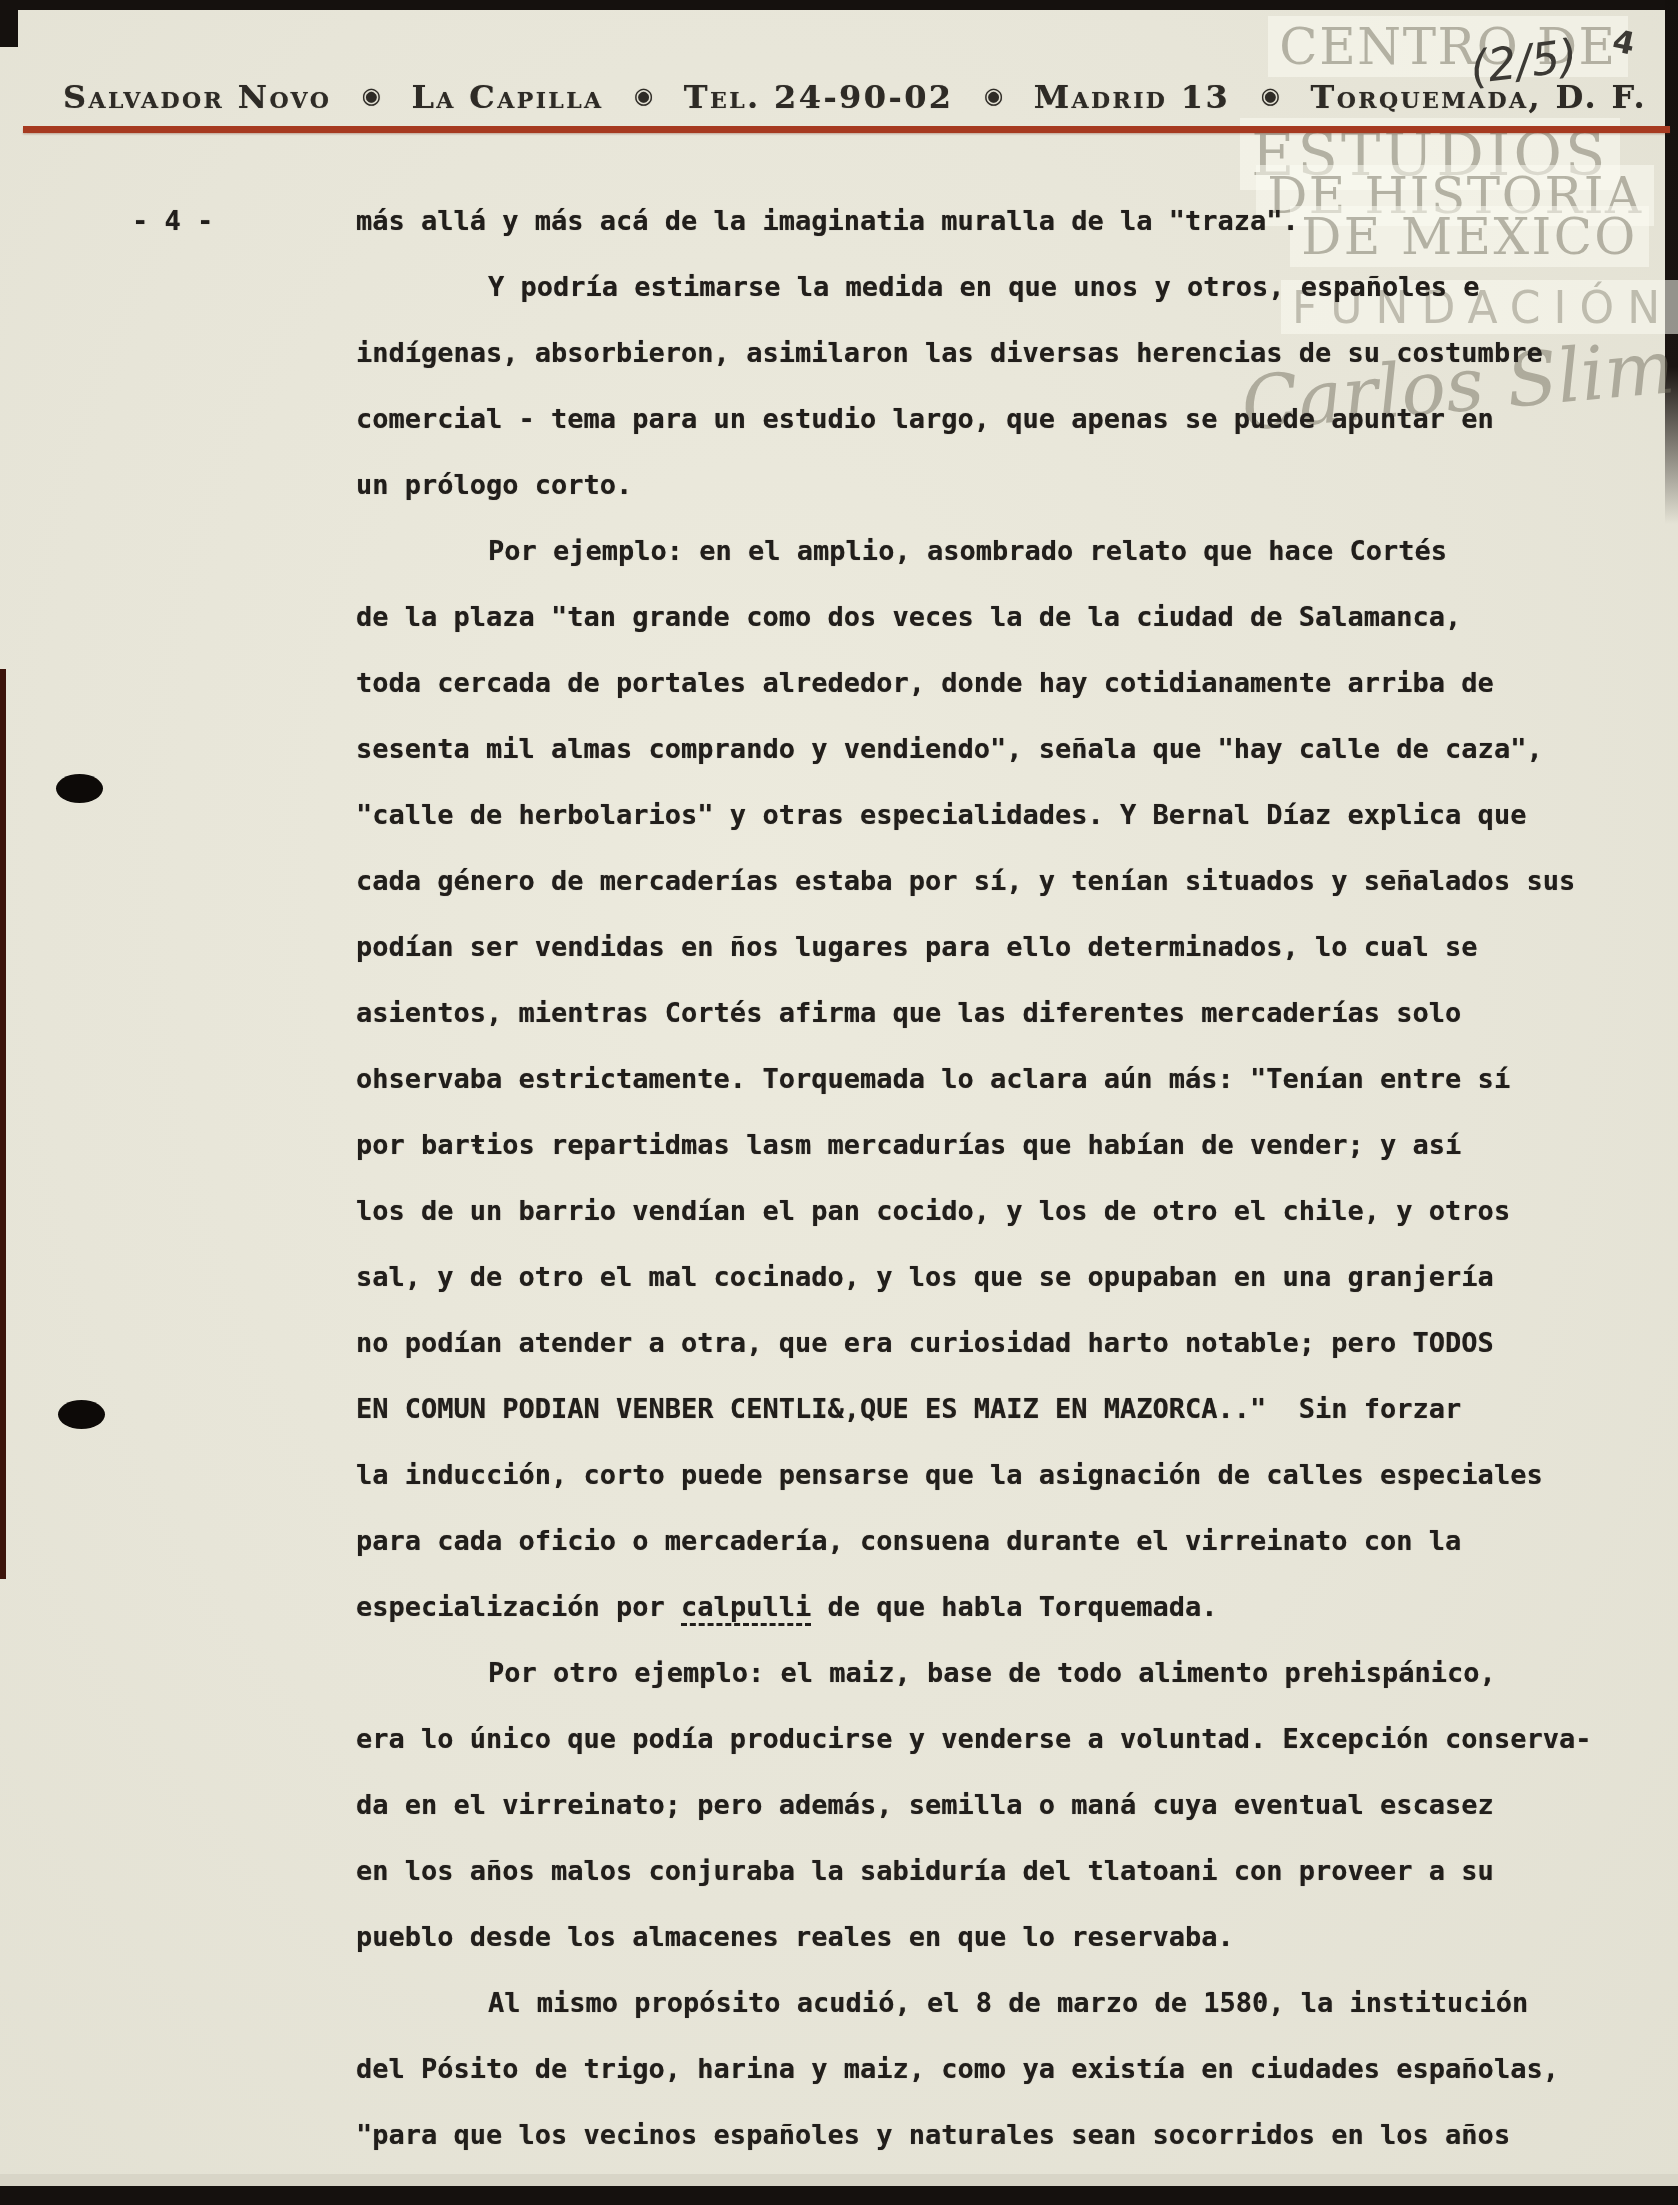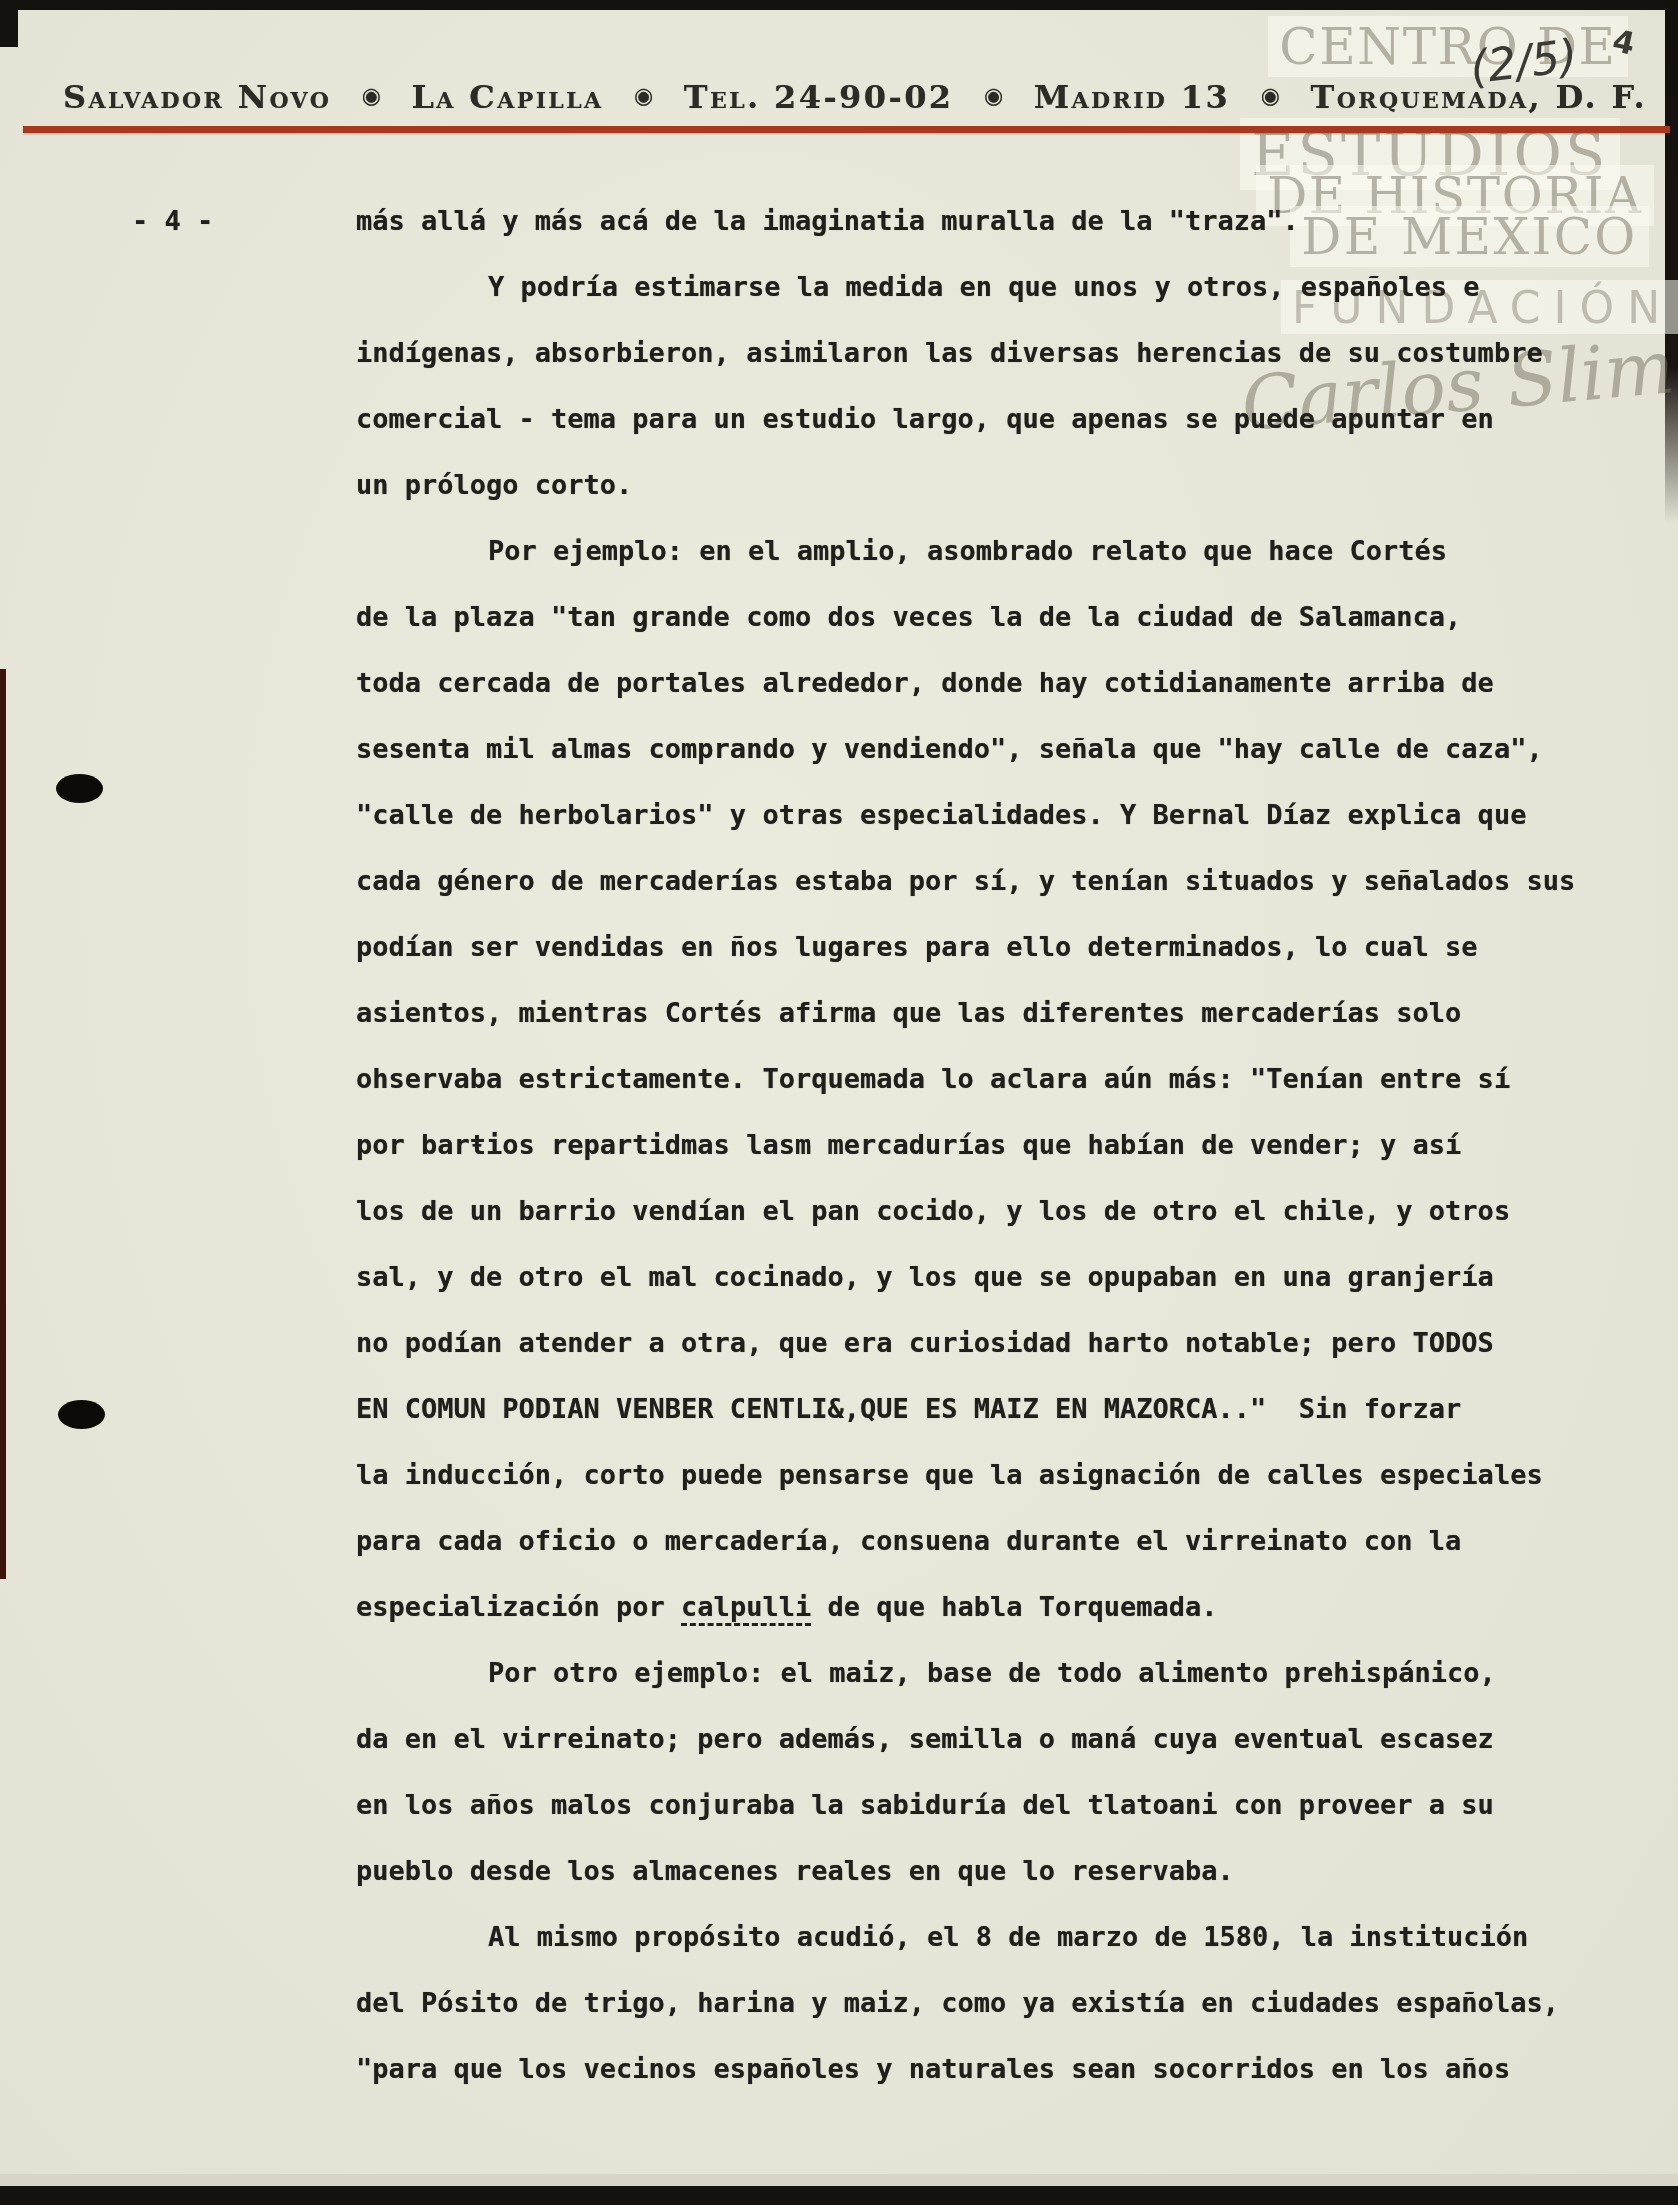--- a/index.html
+++ b/index.html
@@ -105,20 +105,21 @@
       <div class="line"><span>ohservaba estrictamente. Torquemada lo aclara aún más: "Tenían entre sí</span></div>
       <div class="line"><span>por barŧios repartidmas lasm mercadurías que habían de vender; y así</span></div>
       <div class="line"><span>los de un barrio vendían el pan cocido, y los de otro el chile, y otros</span></div>
       <div class="line"><span>sal, y de otro el mal cocinado, y los que se opupaban en una granjería</span></div>
       <div class="line"><span>no podían atender a otra, que era curiosidad harto notable; pero TODOS</span></div>
       <div class="line"><span>EN COMUN PODIAN VENBER CENTLI&amp;,QUE ES MAIZ EN MAZORCA.."  Sin forzar</span></div>
       <div class="line"><span>la inducción, corto puede pensarse que la asignación de calles especiales</span></div>
       <div class="line"><span>para cada oficio o mercadería, consuena durante el virreinato con la</span></div>
       <div class="line"><span>especialización por </span><span class="u">calpulli</span><span> de que habla Torquemada.</span></div>
       <div class="line indent"><span>Por otro ejemplo: el maiz, base de todo alimento prehispánico,</span></div>
+      <div class="line"><span>era lo único que podía producirse y venderse a voluntad. Excepción conserva-</span></div>
       <div class="line"><span>da en el virreinato; pero además, semilla o maná cuya eventual escasez</span></div>
       <div class="line"><span>en los años malos conjuraba la sabiduría del tlatoani con proveer a su</span></div>
       <div class="line"><span>pueblo desde los almacenes reales en que lo reservaba.</span></div>
       <div class="line indent"><span>Al mismo propósito acudió, el 8 de marzo de 1580, la institución</span></div>
       <div class="line"><span>del Pósito de trigo, harina y maiz, como ya existía en ciudades españolas,</span></div>
       <div class="line"><span>"para que los vecinos españoles y naturales sean socorridos en los años</span></div>
     </div>
 
   <div class="hole hole1"></div>
   <div class="hole hole2"></div>

